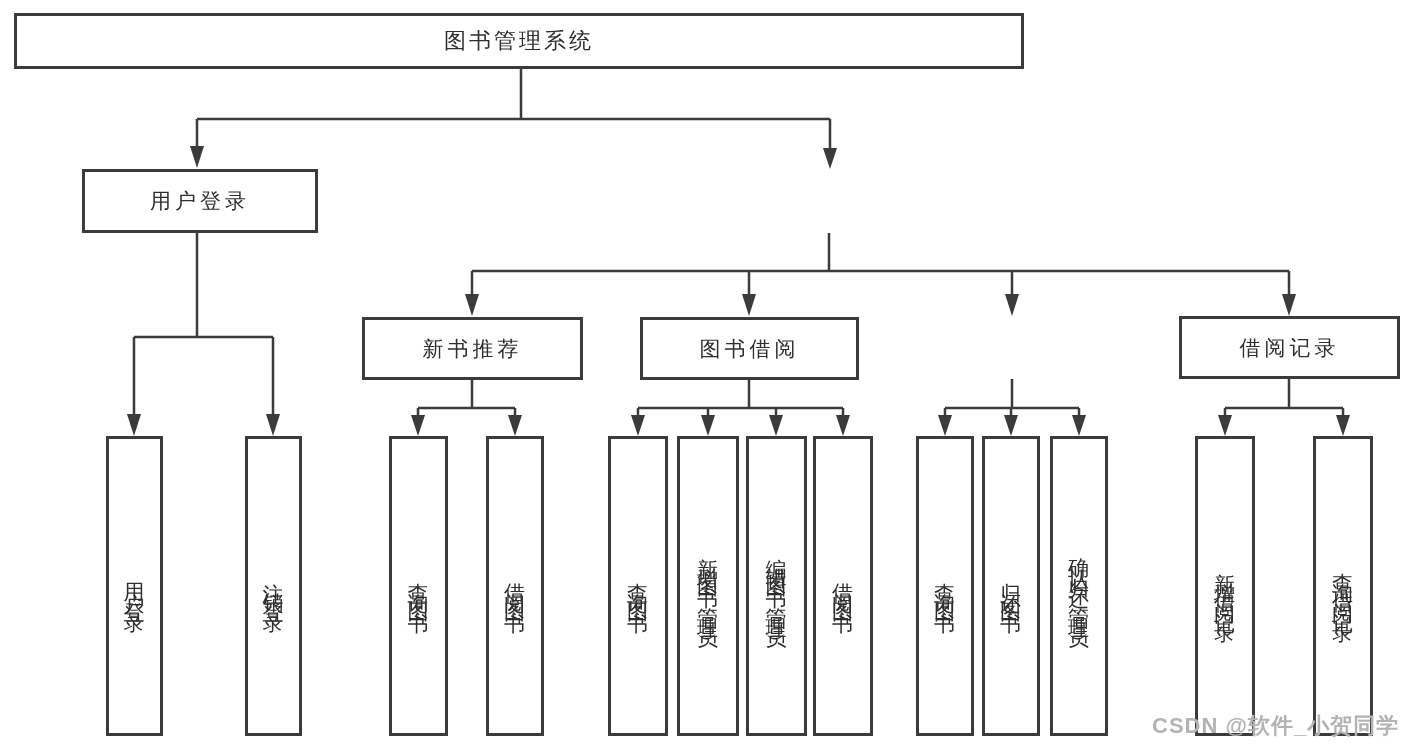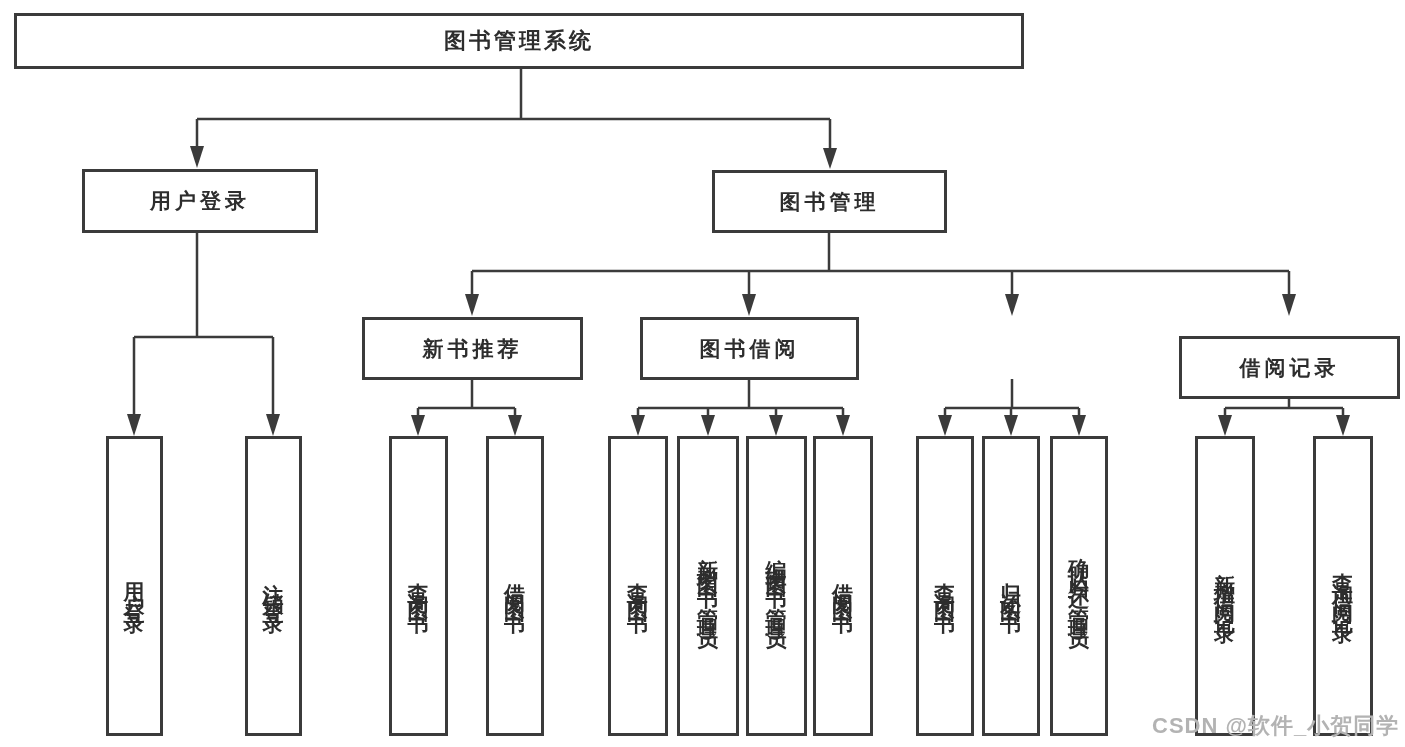--- a/index.html
+++ b/index.html
@@ -22,21 +22,20 @@
     box-sizing: border-box;
     background: #ffffff;
     border: 3px solid #3b3b3b;
     display: flex;
     align-items: center;
     justify-content: center;
     color: #2d2d2d;
     font-size: 21px;
     letter-spacing: 4px;
     white-space: nowrap;
-    font-weight: bold;
   }
   .node.root { font-size: 22px; letter-spacing: 3px; }
   .vnode {
     top: 436px;
     height: 300px;
   }
   .vtext {
     writing-mode: vertical-rl;
     text-orientation: mixed;
     font-size: 21px;
@@ -98,25 +97,24 @@
       <polygon points="1004,415 1018,415 1011,436"></polygon>
       <polygon points="1072,415 1086,415 1079,436"></polygon>
       <polygon points="1218,415 1232,415 1225,436"></polygon>
       <polygon points="1336,415 1350,415 1343,436"></polygon>
     </g>
   </svg>
 
   <div class="node root" style="left:14px; top:13px; width:1010px; height:56px;">图书管理系统</div>
 
   <div class="node" style="left:82px; top:169px; width:236px; height:64px;">用户登录</div>
-  <div class="node" style="left:712px; top:170px; width:235px; height:63px;">图书管理</div>
 
   <div class="node" style="left:362px; top:317px; width:221px; height:63px;">新书推荐</div>
   <div class="node" style="left:640px; top:317px; width:219px; height:63px;">图书借阅</div>
-  <div class="node" style="left:1179px; top:316px; width:221px; height:63px;margin-top:20px;">借阅记录</div>
+  <div class="node" style="left:1179px; top:316px; width:221px; height:63px;">借阅记录</div>
 
   <div class="node vnode" style="left:106px; width:57px;">
     <span class="vtext">用户登录</span>
   </div>
   <div class="node vnode" style="left:245px; width:57px;">
     <span class="vtext">注销登录</span>
   </div>
 
   <div class="node vnode" style="left:389px; width:59px;">
     <span class="vtext">查询图书</span>

